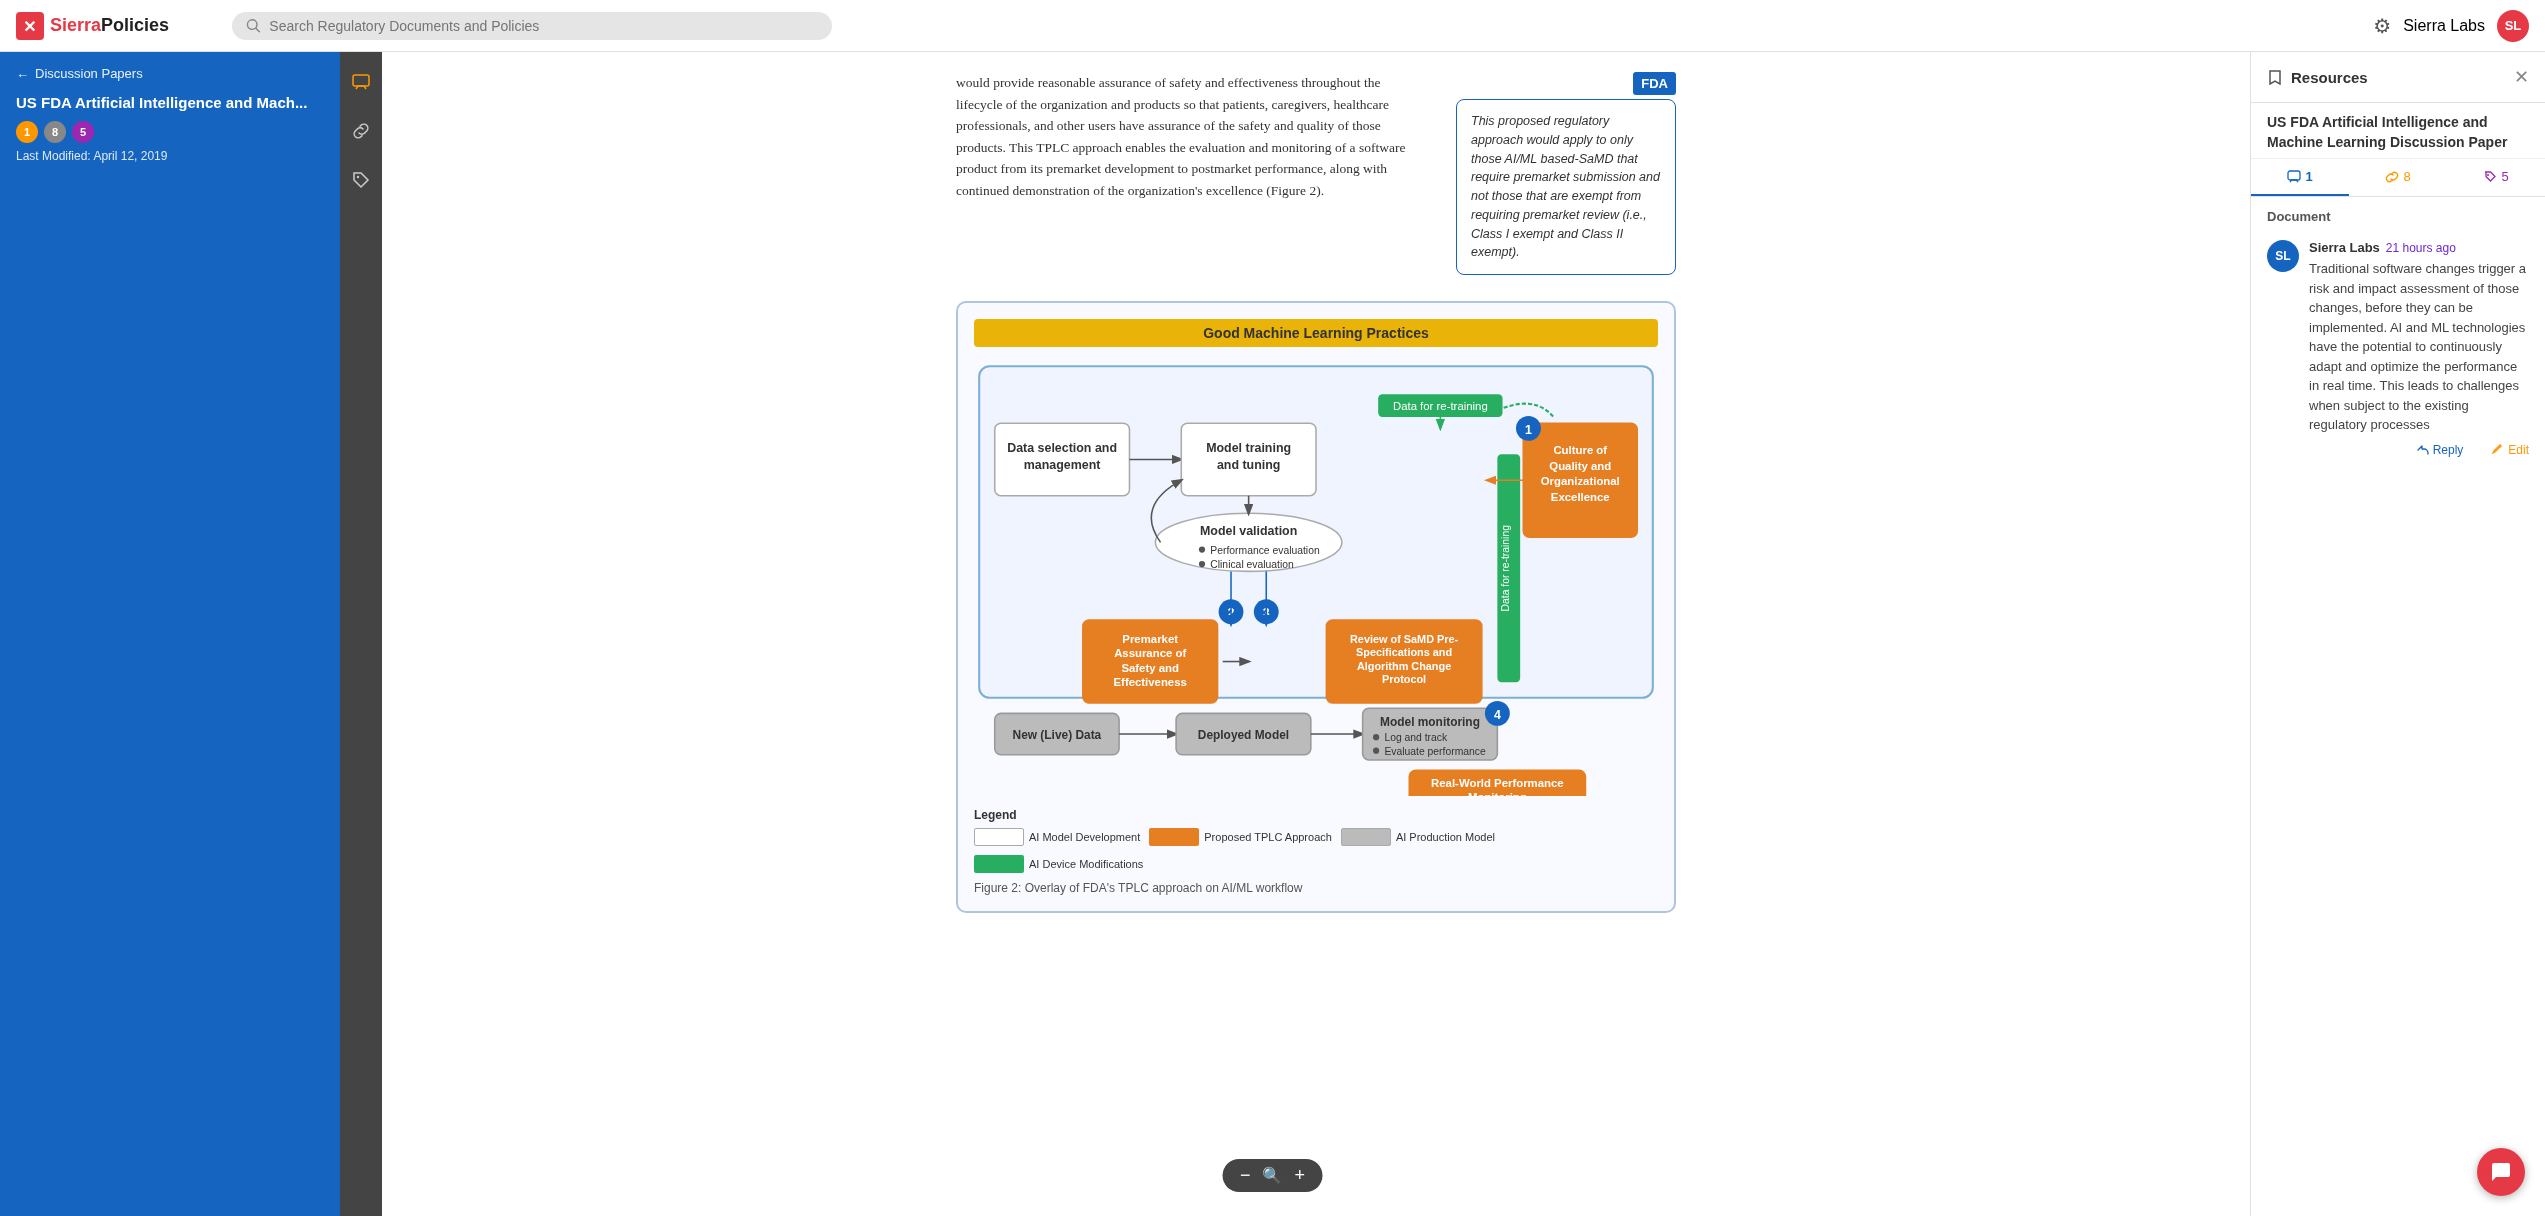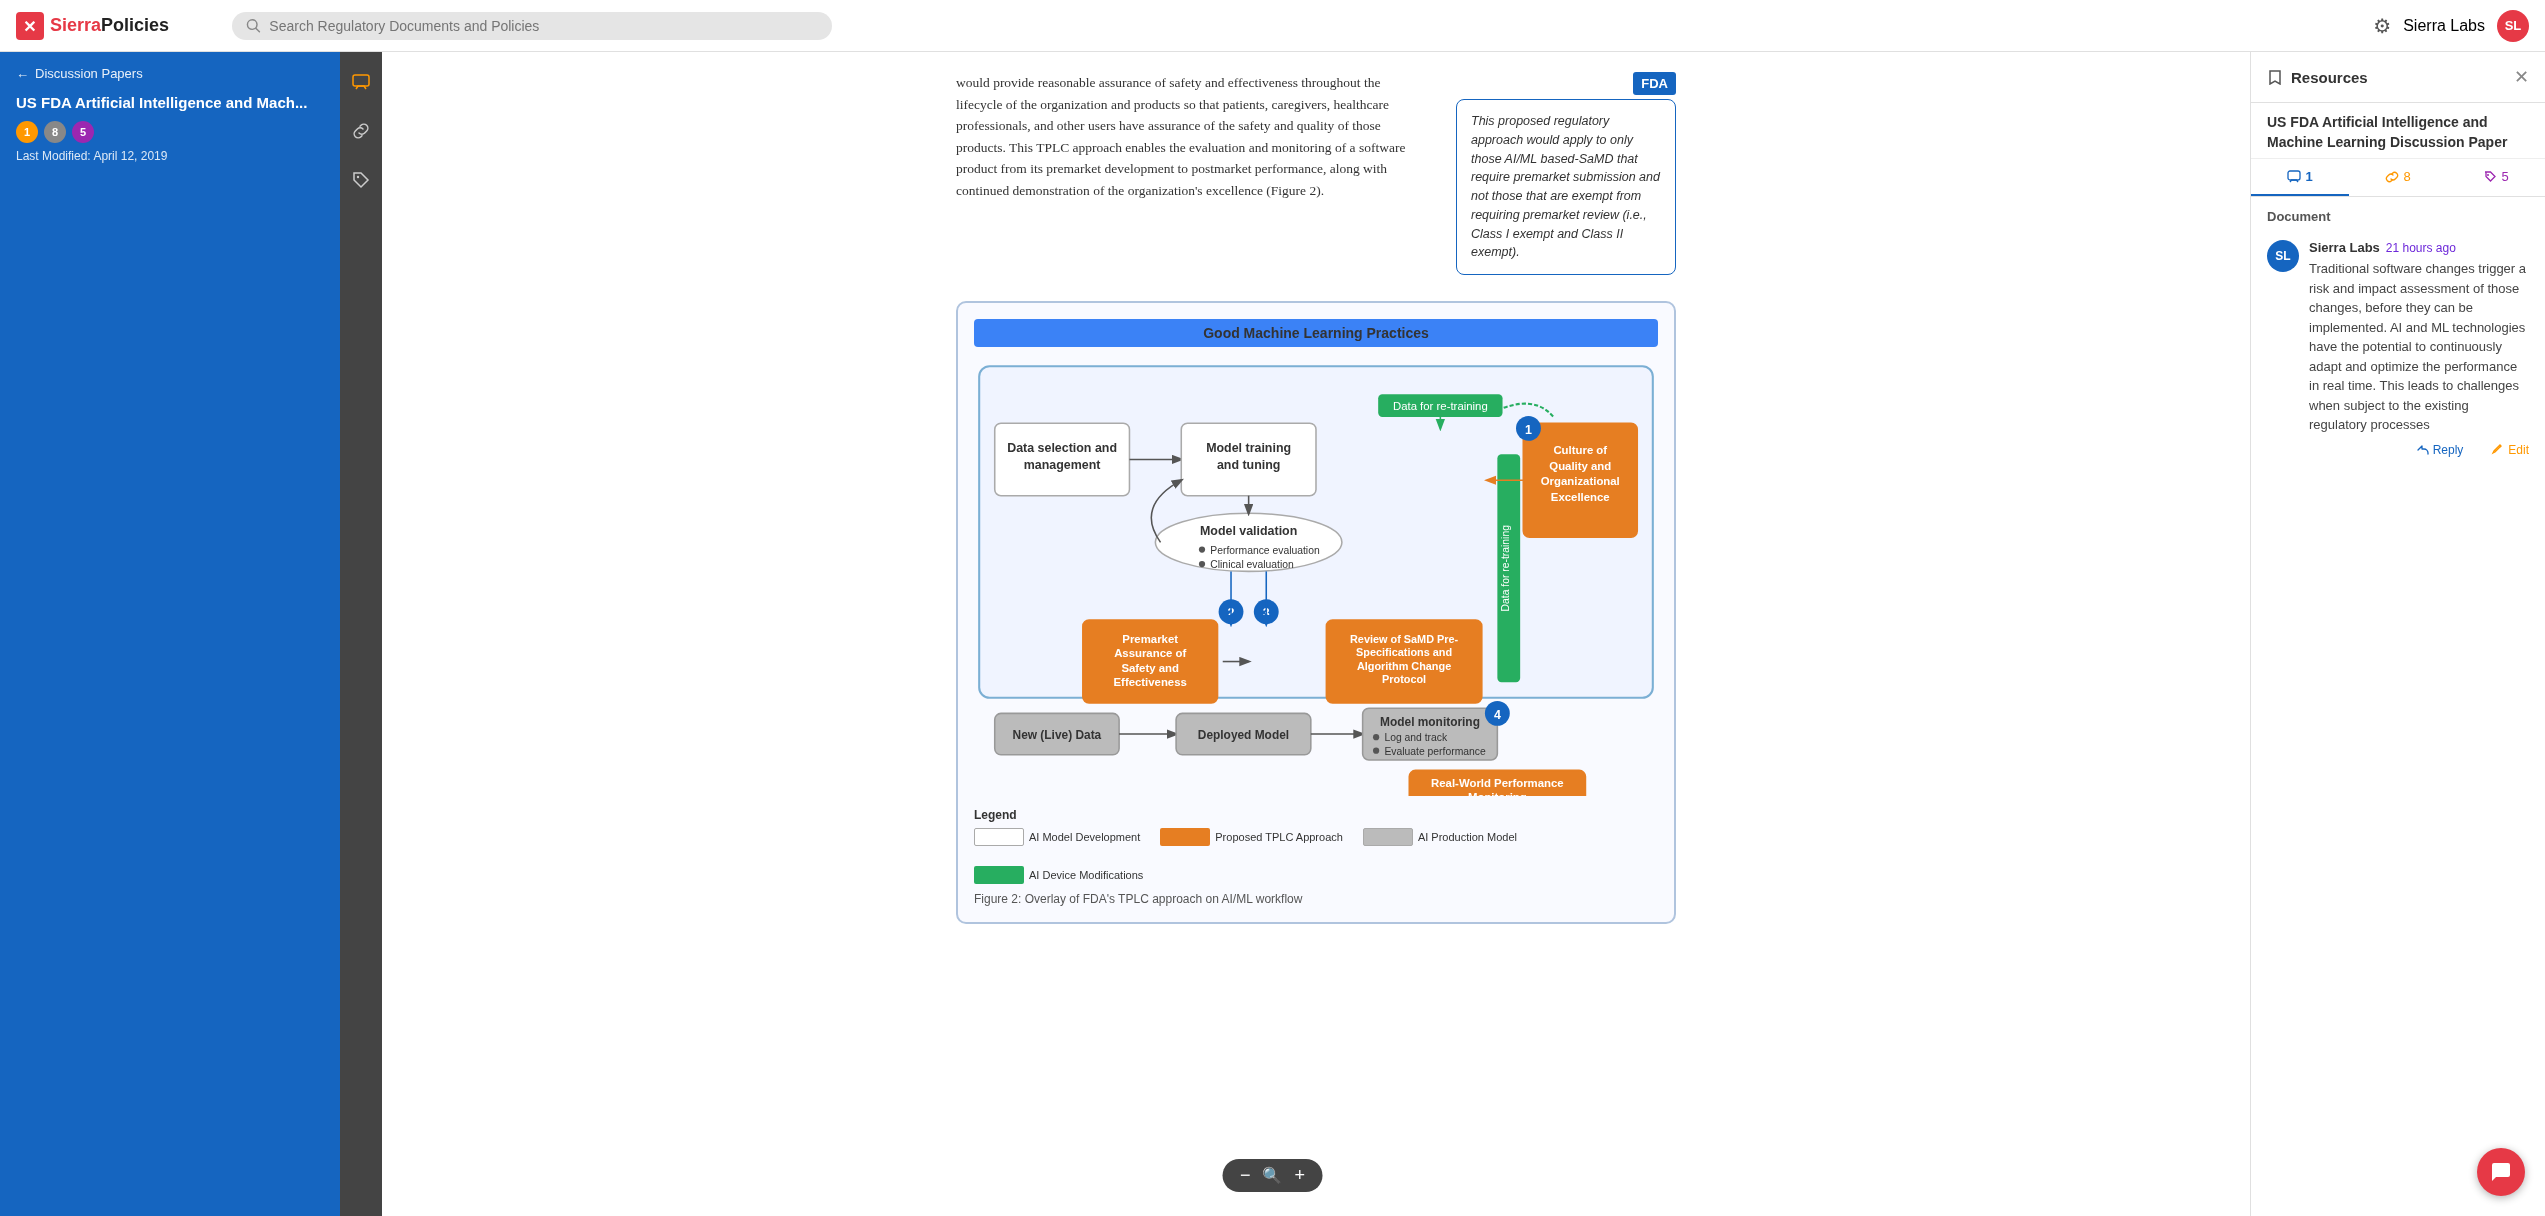--- a/index.html
+++ b/index.html
@@ -83,26 +83,26 @@
     .doc-paragraph { font-size: 13.5px; color: #333; line-height: 1.6; margin-bottom: 16px; font-family: Liberation Serif, serif; }
 
     
     .callout-box { border: 1.5px solid #1565c0; border-radius: 8px; padding: 12px 14px; background: #fff; font-size: 12.5px; color: #333; line-height: 1.5; font-style: italic; max-width: 220px; float: right; margin: 0 0 16px 16px; }
 
     
     .fda-badge { background: #1565c0; color: #fff; font-size: 13px; font-weight: 700; padding: 4px 8px; border-radius: 3px; float: right; margin-bottom: 4px; }
 
     
     .diagram-container { border: 2px solid #b0c4de; border-radius: 10px; padding: 16px; margin: 10px 0; background: #f9faff; position: relative; }
-    .diagram-title { text-align: center; font-size: 14px; font-weight: 700; color: #333; background: #3b82f6; padding: 6px 14px; border-radius: 4px; margin-bottom: 14px; display: inline-block; width: 100%; }
+    .diagram-title { text-align: center; font-size: 14px; font-weight: 700; color: #333; background: #eab308; padding: 6px 14px; border-radius: 4px; margin-bottom: 14px; display: inline-block; width: 100%; }
 
     
     .legend { margin-top: 8px; }
     .legend-title { font-size: 12px; font-weight: 600; color: #333; margin-bottom: 6px; }
-    .legend-items { display: flex; flex-wrap: wrap; gap: 20px; }
+    .legend-items { display: flex; flex-wrap: wrap; gap: 9px; }
     .legend-item { display: flex; align-items: center; gap: 5px; font-size: 11px; color: #333; }
     .legend-box { width: 50px; height: 18px; border-radius: 2px; }
 
     
     .zoom-controls { display: flex; align-items: center; gap: 6px; background: #444; border-radius: 20px; padding: 4px 12px; position: fixed; bottom: 24px; left: 50%; transform: translateX(-50%); }
     .zoom-btn { background: none; border: none; color: #fff; cursor: pointer; font-size: 18px; padding: 2px 6px; }
   </style>
 </head>
 <body>
 

